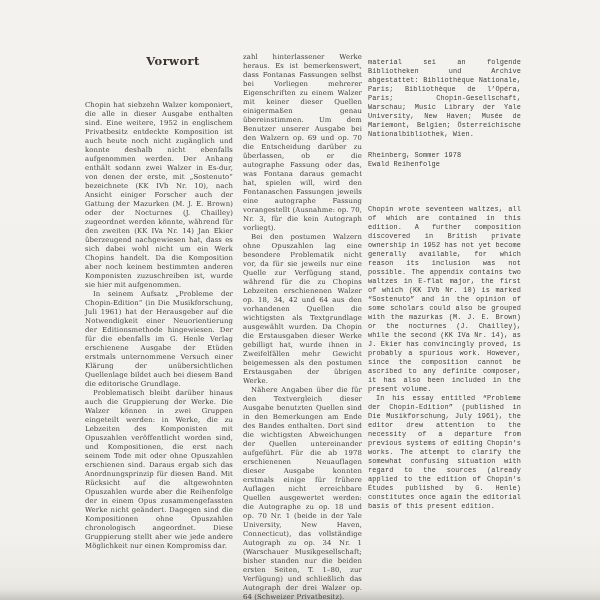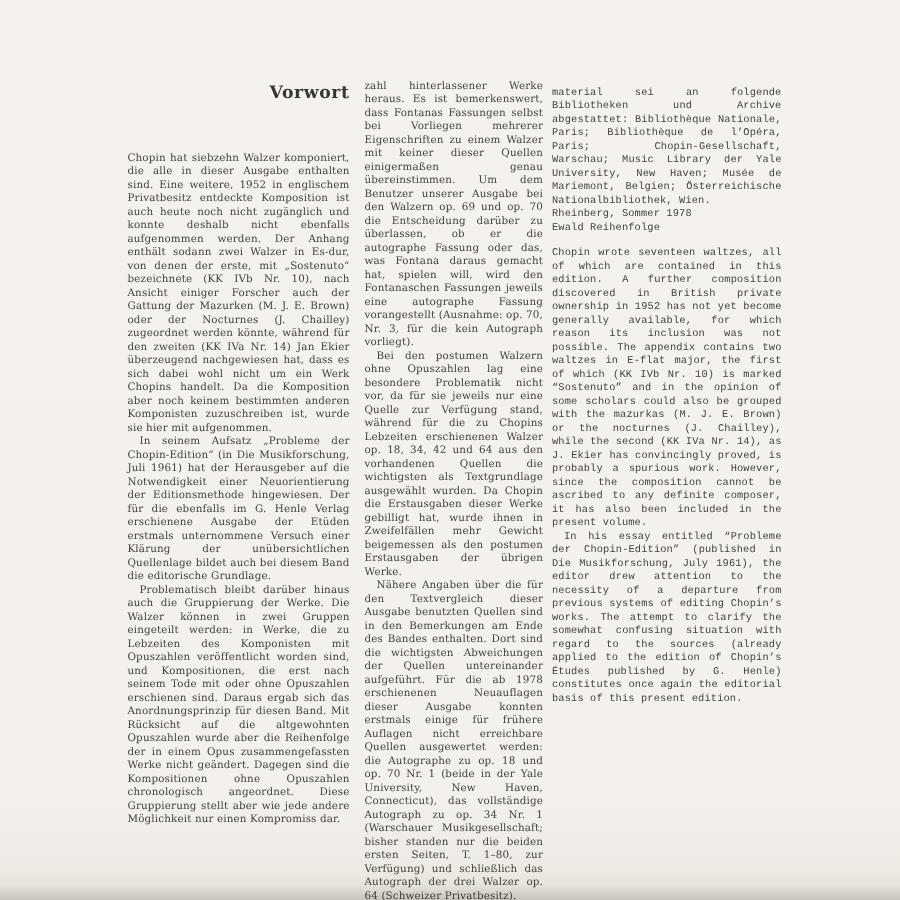--- a/index.html
+++ b/index.html
@@ -29,36 +29,36 @@
   }
   .col-1 { left: 85px;  top: 55px; width: 148px; }
   .col-2 { left: 243px; top: 53px; width: 119px; }
   .col-3 { left: 368px; top: 58px; width: 153px; font-family: Liberation Mono, monospace; }
   .heading {
     font-size: 11.5px;
     line-height: 12px;
     font-weight: 700;
     letter-spacing: 0.4px;
     color: #38352f;
-    text-align: right;
+    text-align: center;
   }
   .heading-vorwort { margin-left: 28px; }
   .col-1 .body { margin-top: 34px; }
   p.para {
     margin: 0;
     padding: 0;
   }
   p.para.indent { text-indent: 8px; }
   .signature {
-    margin-top: 0;
+    margin-top: 12px;
     text-align: left;
   }
   .signature div { line-height: 9px; }
   .heading-preface { margin-top: 32px; }
-  .col-3 .body-en { margin-top: 8px; }
+  .col-3 .body-en { margin-top: 36px; }
   .page-edge-shadow {
     position: absolute;
     left: 0; right: 0; bottom: 0;
     height: 10px;
     background: linear-gradient(180deg, rgba(0,0,0,0), rgba(0,0,0,0.10));
     pointer-events: none;
   }
 </style>
 </head>
 <body>

